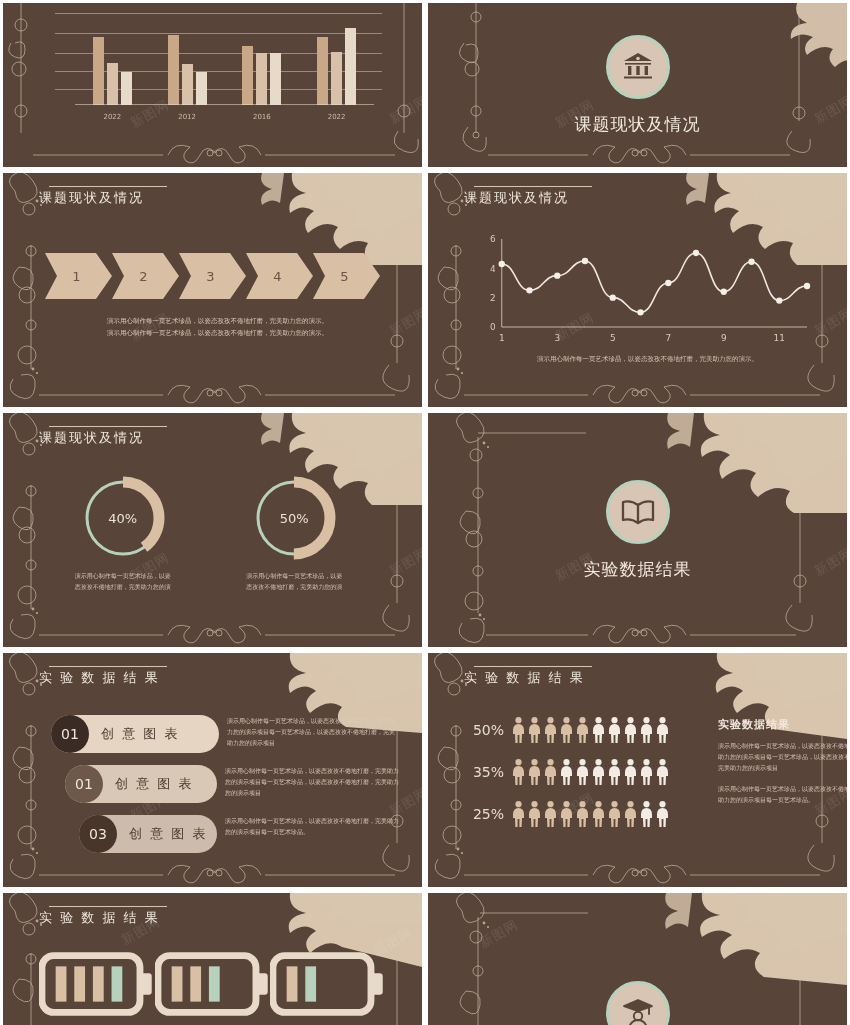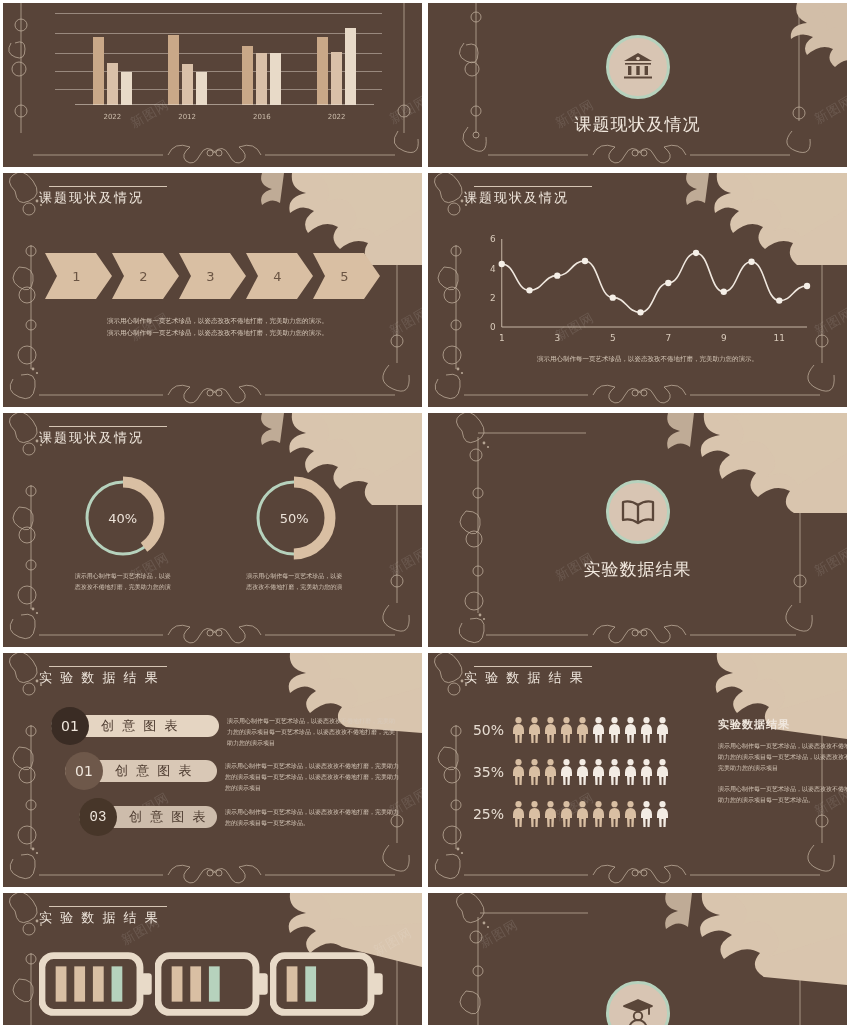--- a/index.html
+++ b/index.html
@@ -131,21 +131,21 @@
     margin-top: 10px;
     color: #d6c8b9; font-size: 6px; line-height: 1.75;
     text-align: left; width: 96px;
     font-family: "DejaVu Sans", sans-serif;
   }
 
   
   .pill-list { position: absolute; left: 48px; top: 62px; right: 22px; z-index: 5; }
   .pill-row { display: flex; align-items: flex-start; margin-bottom: 12px; }
   .pill {
-    height: 22px; border-radius: 19px;
+    height: 38px; border-radius: 19px;
     display: flex; align-items: center;
     position: relative; flex: none;
   }
   .pill-badge {
     width: 38px; height: 38px; border-radius: 50%;
     display: flex; align-items: center; justify-content: center;
     color: #efe6dc; font-size: 14px; flex: none;
     font-family: "DejaVu Sans", sans-serif;
   }
   .pill-label {
@@ -599,21 +599,21 @@
         </div>
         <div class="pill-row">
           <div class="pill" style="width: 152px; margin-left: 14px; background: rgb(217, 200, 182);">
             <div class="pill-badge" style="background: rgb(110, 88, 74);">01</div>
             <div class="pill-label">创 意 图 表</div>
           </div>
           <div class="pill-desc">演示用心制作每一页艺术珍品，以姿态孜孜不倦地打磨，完美助力您的演示项目每一页艺术珍品，以姿态孜孜不倦地打磨，完美助力您的演示项目</div>
         </div>
         <div class="pill-row">
           <div class="pill" style="width: 138px; margin-left: 28px; background: rgb(205, 188, 171);">
-            <div class="pill-badge" style="background: rgb(71, 54, 41); font-family: Liberation Mono, monospace;">03</div>
+            <div class="pill-badge" style="background: rgb(71, 54, 41);">03</div>
             <div class="pill-label">创 意 图 表</div>
           </div>
           <div class="pill-desc">演示用心制作每一页艺术珍品，以姿态孜孜不倦地打磨，完美助力您的演示项目每一页艺术珍品。</div>
         </div>
       </div>
   </div>
 
   <div class="slide">
     <svg class="frame-svg" viewBox="0 0 419 234" preserveAspectRatio="none">
       <g fill="none" stroke="#cdbca9" stroke-width="0.8" opacity="0.85">

